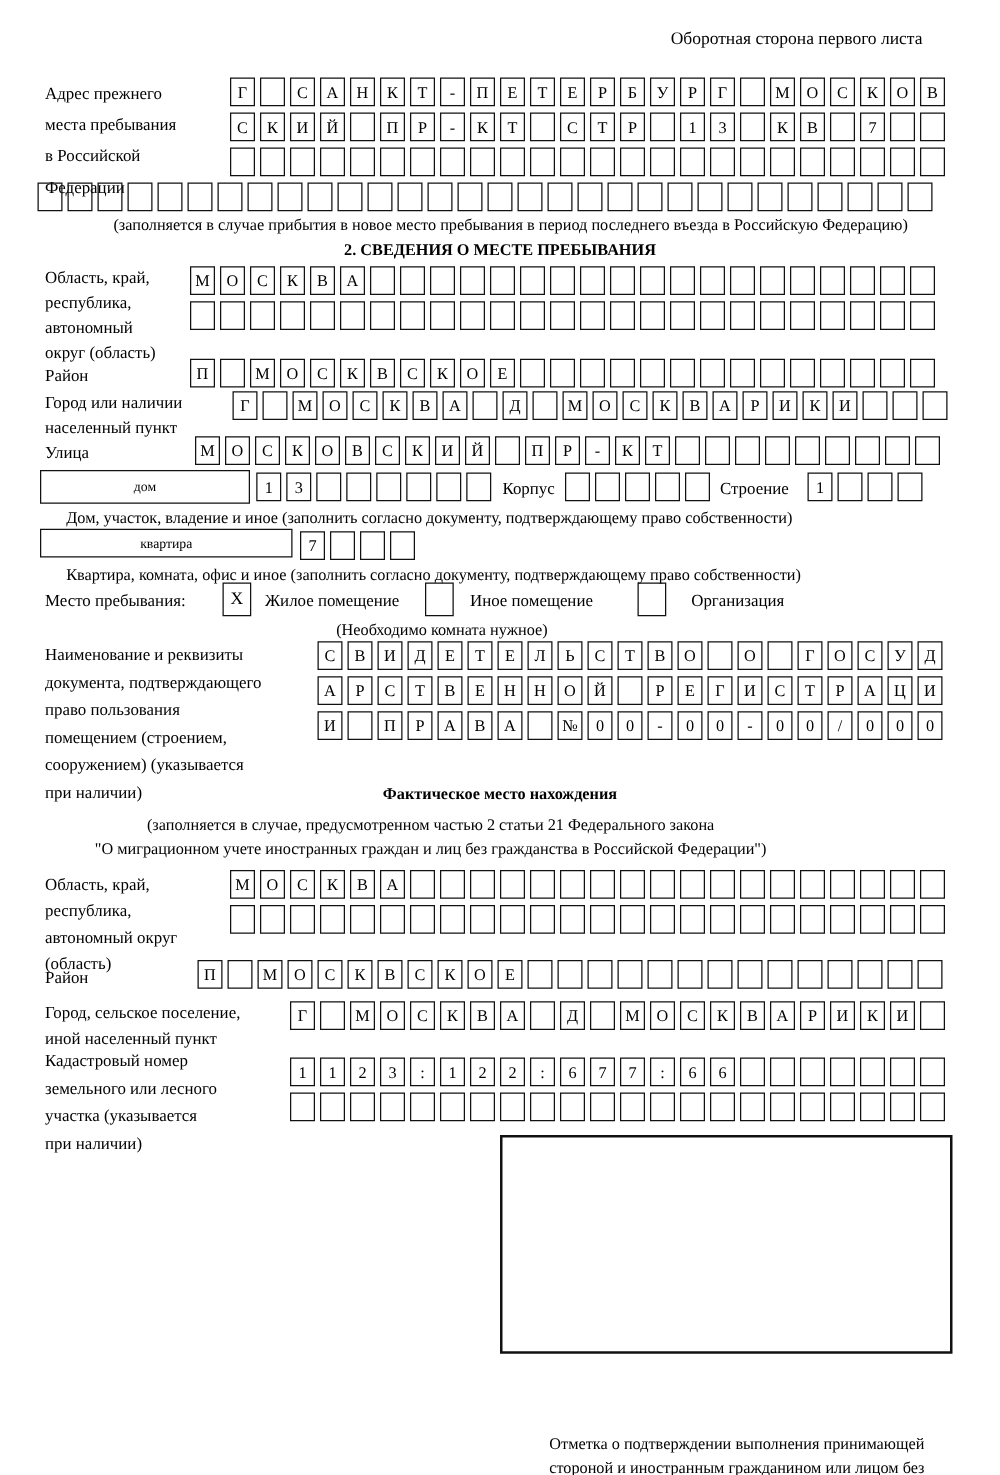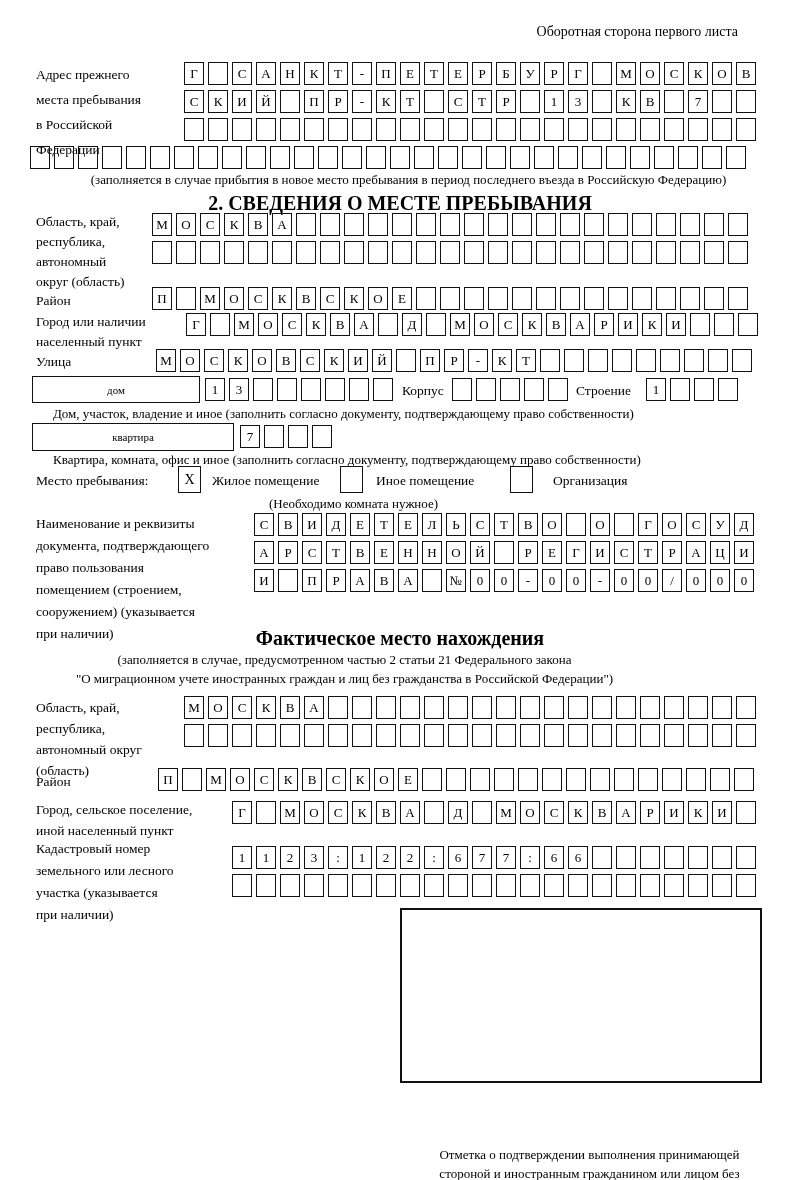--- a/index.html
+++ b/index.html
@@ -5,21 +5,21 @@
   * { margin:0; padding:0; box-sizing:border-box; }
   html,body { background:#fff; }
   body {
     position:relative; width:800px; height:1180px;
     font-family:"Liberation Serif","DejaVu Serif",serif;
     color:#000; overflow:hidden;
   }
   .abs { position:absolute; }
   .label { font-size:13.5px; white-space:pre-line; line-height:20px; }
   .note  { font-size:13px;padding-left:17px; }
-  .title { font-size:20px; font-weight:bold; }
+  .title { font-size:13px; font-weight:bold; }
   .center { text-align:center; }
   .cellrow { position:absolute; display:flex; gap:4px; }
   .cell {
     width:20px; height:23px; flex:0 0 20px;
     border:1.8px solid #111;
     display:flex; align-items:center; justify-content:center;
     font-size:13px; line-height:1;
   }
   .widebox {
     position:absolute; border:1.8px solid #111;
@@ -327,21 +327,21 @@
 <div class="abs label" style="left:576px; top:381px;">Строение</div>
 <div class="cellrow" style="left:646px; top:378px;">
     <span class="cell">1</span>
     <span class="cell"></span>
     <span class="cell"></span>
     <span class="cell"></span>
   </div>
 
 <div class="abs note" style="left:36px; top:406px;">Дом, участок, владение и иное (заполнить согласно документу, подтверждающему право собственности)</div>
 
-<div class="widebox" style="left:32px; top:423px; width:202px; height:28px;">квартира</div>
+<div class="widebox" style="left:32px; top:423px; width:202px; height:23px;">квартира</div>
 <div class="cellrow" style="left:240px; top:425px;">
     <span class="cell">7</span>
     <span class="cell"></span>
     <span class="cell"></span>
     <span class="cell"></span>
   </div>
 <div class="abs note" style="left:36px; top:452px;">Квартира, комната, офис и иное (заполнить согласно документу, подтверждающему право собственности)</div>
 
 <div class="abs label" style="left:36px; top:471px;">Место пребывания:</div>
 <div class="checkbox" style="left:178px; top:466px;">X</div>

